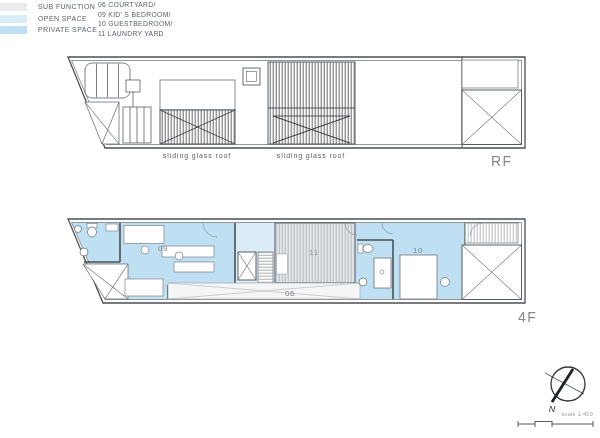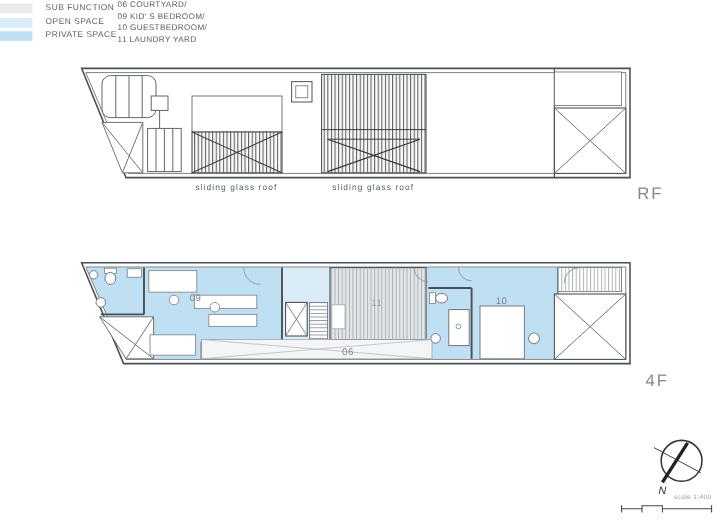--- a/index.html
+++ b/index.html
@@ -1,21 +1,21 @@
 <!DOCTYPE html>
 <html><head>
 <meta charset="utf-8">
 <style>
   html,body{margin:0;padding:0;background:#fff;}
   .stage{position:relative;width:600px;height:438px;background:#ffffff;overflow:hidden;
          font-family:"Liberation Sans",sans-serif;}
   .abs{position:absolute;}
   svg{display:block;}
   svg text{font-family:"Liberation Sans",sans-serif;}
-  .plan-label{position:absolute;font-size:14px;color:#85888c;letter-spacing:1.5px;margin-left:40px;}
+  .plan-label{position:absolute;font-size:14px;color:#85888c;letter-spacing:1.5px;}
   .roof-text{font-size:7px;fill:#5b6066;letter-spacing:.9px;}
   .room-num{font-size:8px;fill:#7d838a;letter-spacing:.5px;}
   .room-num-faint{font-size:8px;fill:#9aa2a8;letter-spacing:.5px;}
   
   .legend{position:absolute;left:0;top:377;width:260px;}
   .leg-sw{position:absolute;left:0;width:27px;height:8px;}
   .sw-sub{background:#e9ebec;}
   .sw-open{background:#d9ecf8;}
   .sw-priv{background:#bfe0f3;}
   .leg-label{position:absolute;left:38px;font-size:7px;color:#5b6066;letter-spacing:.4px;white-space:nowrap;}
@@ -178,21 +178,21 @@
       <path d="M320,11 A11,11 0 0 0 331,22"></path>
       <path d="M408,24 A13,13 0 0 1 421,11"></path>
     </g>
 
     <text class="room-num" x="101" y="39" text-anchor="middle">09</text>
     <text class="room-num-faint" x="252" y="43" text-anchor="middle">11</text>
     <text class="room-num" x="356" y="41" text-anchor="middle">10</text>
     <text class="room-num" x="228" y="84" text-anchor="middle">06</text>
   </svg>
 
-  <div class="plan-label" style="left:498px;top:309px">4F</div>
+  <div class="plan-label" style="left:518px;top:309px">4F</div>
 
   <div class="legend">
     <span class="leg-sw sw-sub" style="top:3px"></span>
     <span class="leg-sw sw-open" style="top:14.5px"></span>
     <span class="leg-sw sw-priv" style="top:26px"></span>
 
     <span class="leg-label" style="top:3px">SUB FUNCTION</span>
     <span class="leg-label" style="top:14.5px">OPEN SPACE</span>
     <span class="leg-label" style="top:26px">PRIVATE SPACE</span>
 

